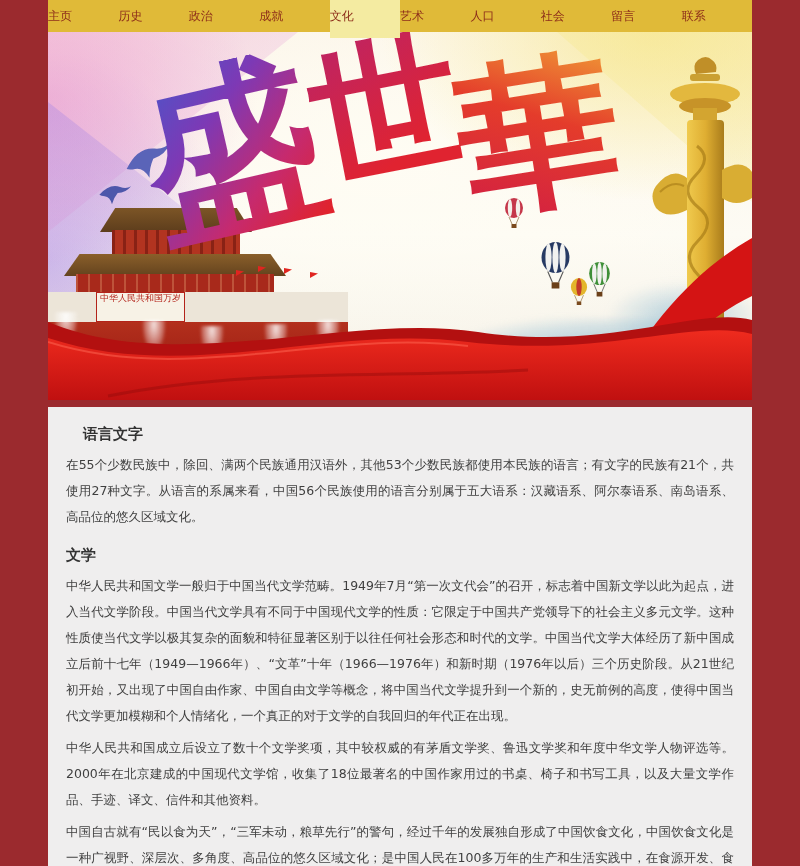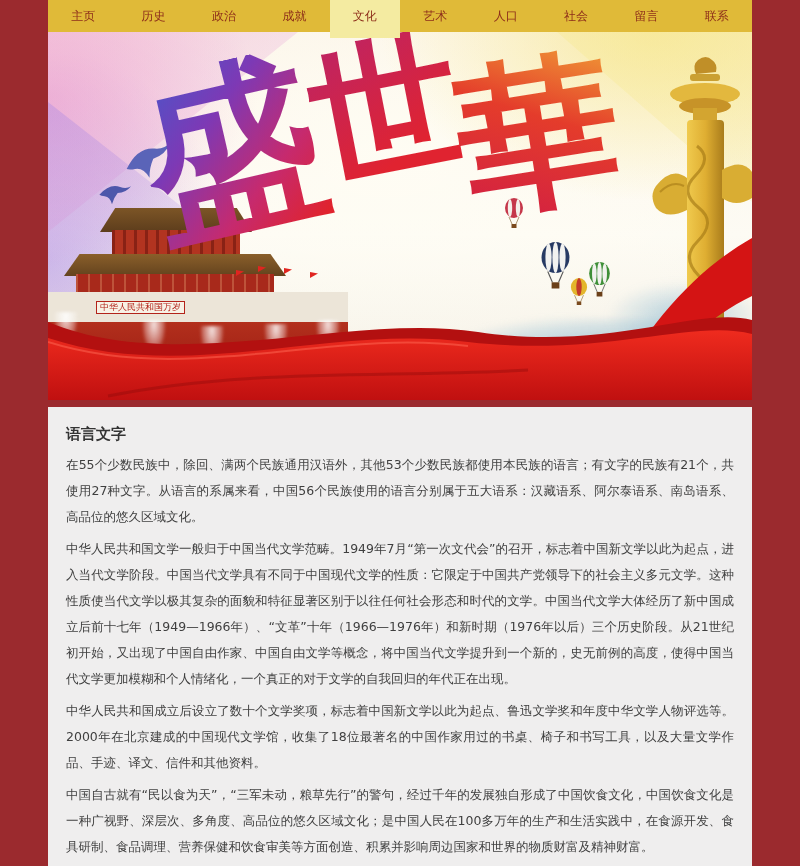--- a/index.html
+++ b/index.html
@@ -10,21 +10,21 @@
     width:800px; height:866px; overflow:hidden;
   }
   .page { width:704px; margin:0 auto; position:relative; }
 
   
   nav.topnav {
     height:32px; display:flex; background:#e0ba38;
     position:relative; z-index:9;
   }
   .nav-item {
-    flex:1; text-align:center; line-height:32px;
+    flex:1; text-align:left; line-height:32px;
     font-size:12px; color:#8d2e1a; cursor:pointer; height:32px;
   }
   .nav-item.active {
     background:#f4eba1; height:38px;
   }
 
   
   .banner {
     position:relative; height:368px; overflow:hidden;
     background:
@@ -78,21 +78,21 @@
     background:#b23420;
     background-image:repeating-linear-gradient(90deg, rgba(60,0,0,.35) 0 3px, transparent 3px 11px); }
   .roof-mid { position:absolute; left:16px; top:46px; width:222px; height:22px;
     background:linear-gradient(180deg,#8a5f2a,#64431e);
     clip-path:polygon(7% 0,93% 0,100% 100%,0 100%); }
   .gallery { position:absolute; left:28px; top:66px; width:198px; height:18px;
     background:#a8291b;
     background-image:repeating-linear-gradient(90deg, rgba(255,210,150,.25) 0 2px, transparent 2px 12px); }
   .wall { position:absolute; left:0; top:84px; width:300px; height:76px;
     background:linear-gradient(180deg,#c03a22,#9e1f14); }
-  .band { height:30px; background:#ece5d8; display:flex; align-items:center; }
+  .band { height:30px; background:#ece5d8; display:flex; }
   .plaque { margin-left:48px; font-size:9px; line-height:11px; color:#b3231a;
     background:#f7f2e6; border:1px solid #b3231a; padding:0 3px; white-space:nowrap; }
   .flag { position:absolute; width:8px; height:6px; background:#e02520;
     clip-path:polygon(0 0,100% 25%,0 100%); }
   .flag::before { content:""; position:absolute; left:-1px; top:0; width:1px; height:14px; background:#7a1610; }
   .f1{ left:188px; top:62px; } .f2{ left:210px; top:58px; } .f3{ left:236px; top:60px; } .f4{ left:262px; top:64px; }
   .fount { position:absolute; width:28px; height:60px; filter:blur(1.5px); opacity:.9;
     background:radial-gradient(ellipse 55% 60% at 50% 8%, rgba(255,255,255,.95), rgba(255,255,255,.3) 62%, transparent 78%); }
   .ft1{ left:4px; top:104px; } .ft2{ left:92px; top:112px; } .ft3{ left:150px; top:118px; }
   .ft4{ left:214px; top:116px; } .ft5{ left:266px; top:112px; }
@@ -123,21 +123,21 @@
   .ribbon svg { display:block; width:100%; height:100%; }
 
   
   main.content {
     background:#efeeee; margin-top:7px; padding:16px 18px 20px;
   }
   main.content h3 {
     font-size:15px; color:#333; font-weight:bold; margin:16px 0 8px;
     font-family:"DejaVu Sans","Liberation Sans",sans-serif;
   }
-  main.content section:first-child h3 { margin-top:2px; }
+  main.content section:first-child h3 { margin-top:2px;margin-left:17px; }
   main.content p {
     font-size:12.5px; color:#3f3f3f; line-height:26px; margin:6px 0;
     text-align:justify;
   }
 </style>
 </head>
 <body>
 
 <div class="page">
 
@@ -281,22 +281,23 @@
       </svg>
     </div>
   </div>
 
   <main class="content">
     <section>
       <h3>语言文字</h3>
       <p>在55个少数民族中，除回、满两个民族通用汉语外，其他53个少数民族都使用本民族的语言；有文字的民族有21个，共使用27种文字。从语言的系属来看，中国56个民族使用的语言分别属于五大语系：汉藏语系、阿尔泰语系、南岛语系、高品位的悠久区域文化。</p>
     </section>
     <section>
+      <h3>文学</h3>
       <p>中华人民共和国文学一般归于中国当代文学范畴。1949年7月“第一次文代会”的召开，标志着中国新文学以此为起点，进入当代文学阶段。中国当代文学具有不同于中国现代文学的性质：它限定于中国共产党领导下的社会主义多元文学。这种性质使当代文学以极其复杂的面貌和特征显著区别于以往任何社会形态和时代的文学。中国当代文学大体经历了新中国成立后前十七年（1949—1966年）、“文革”十年（1966—1976年）和新时期（1976年以后）三个历史阶段。从21世纪初开始，又出现了中国自由作家、中国自由文学等概念，将中国当代文学提升到一个新的，史无前例的高度，使得中国当代文学更加模糊和个人情绪化，一个真正的对于文学的自我回归的年代正在出现。</p>
-      <p>中华人民共和国成立后设立了数十个文学奖项，标志着中国新文学以此为起点、鲁迅文学奖和年度中华文学人物评选等。2000年在北京建成的中国现代文学馆，收集了18位最著名的中国作家用过的书桌、椅子和书写工具，以及大量文学作品、手迹、译文、信件和其他资料。</p>
+      <p>中华人民共和国成立后设立了数十个文学奖项，其中较权威的有茅盾文学奖、鲁迅文学奖和年度中华文学人物评选等。2000年在北京建成的中国现代文学馆，收集了18位最著名的中国作家用过的书桌、椅子和书写工具，以及大量文学作品、手迹、译文、信件和其他资料。</p>
     </section>
     <section>
       <p>中国自古就有“民以食为天”，“三军未动，粮草先行”的警句，经过千年的发展独自形成了中国饮食文化，中国饮食文化是一种广视野、深层次、多角度、高品位的悠久区域文化；是中国人民在100多万年的生产和生活实践中，在食源开发、食具研制、食品调理、营养保健和饮食审美等方面创造、积累并影响周边国家和世界的物质财富及精神财富。</p>
     </section>
 
   </main>
 
 </div>
 
 </body></html>

